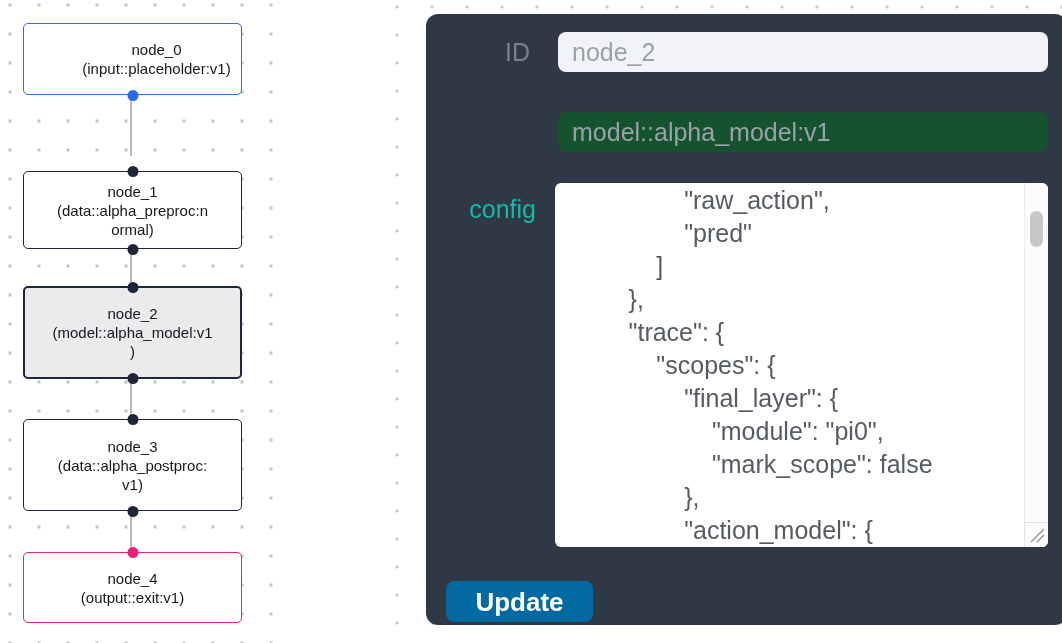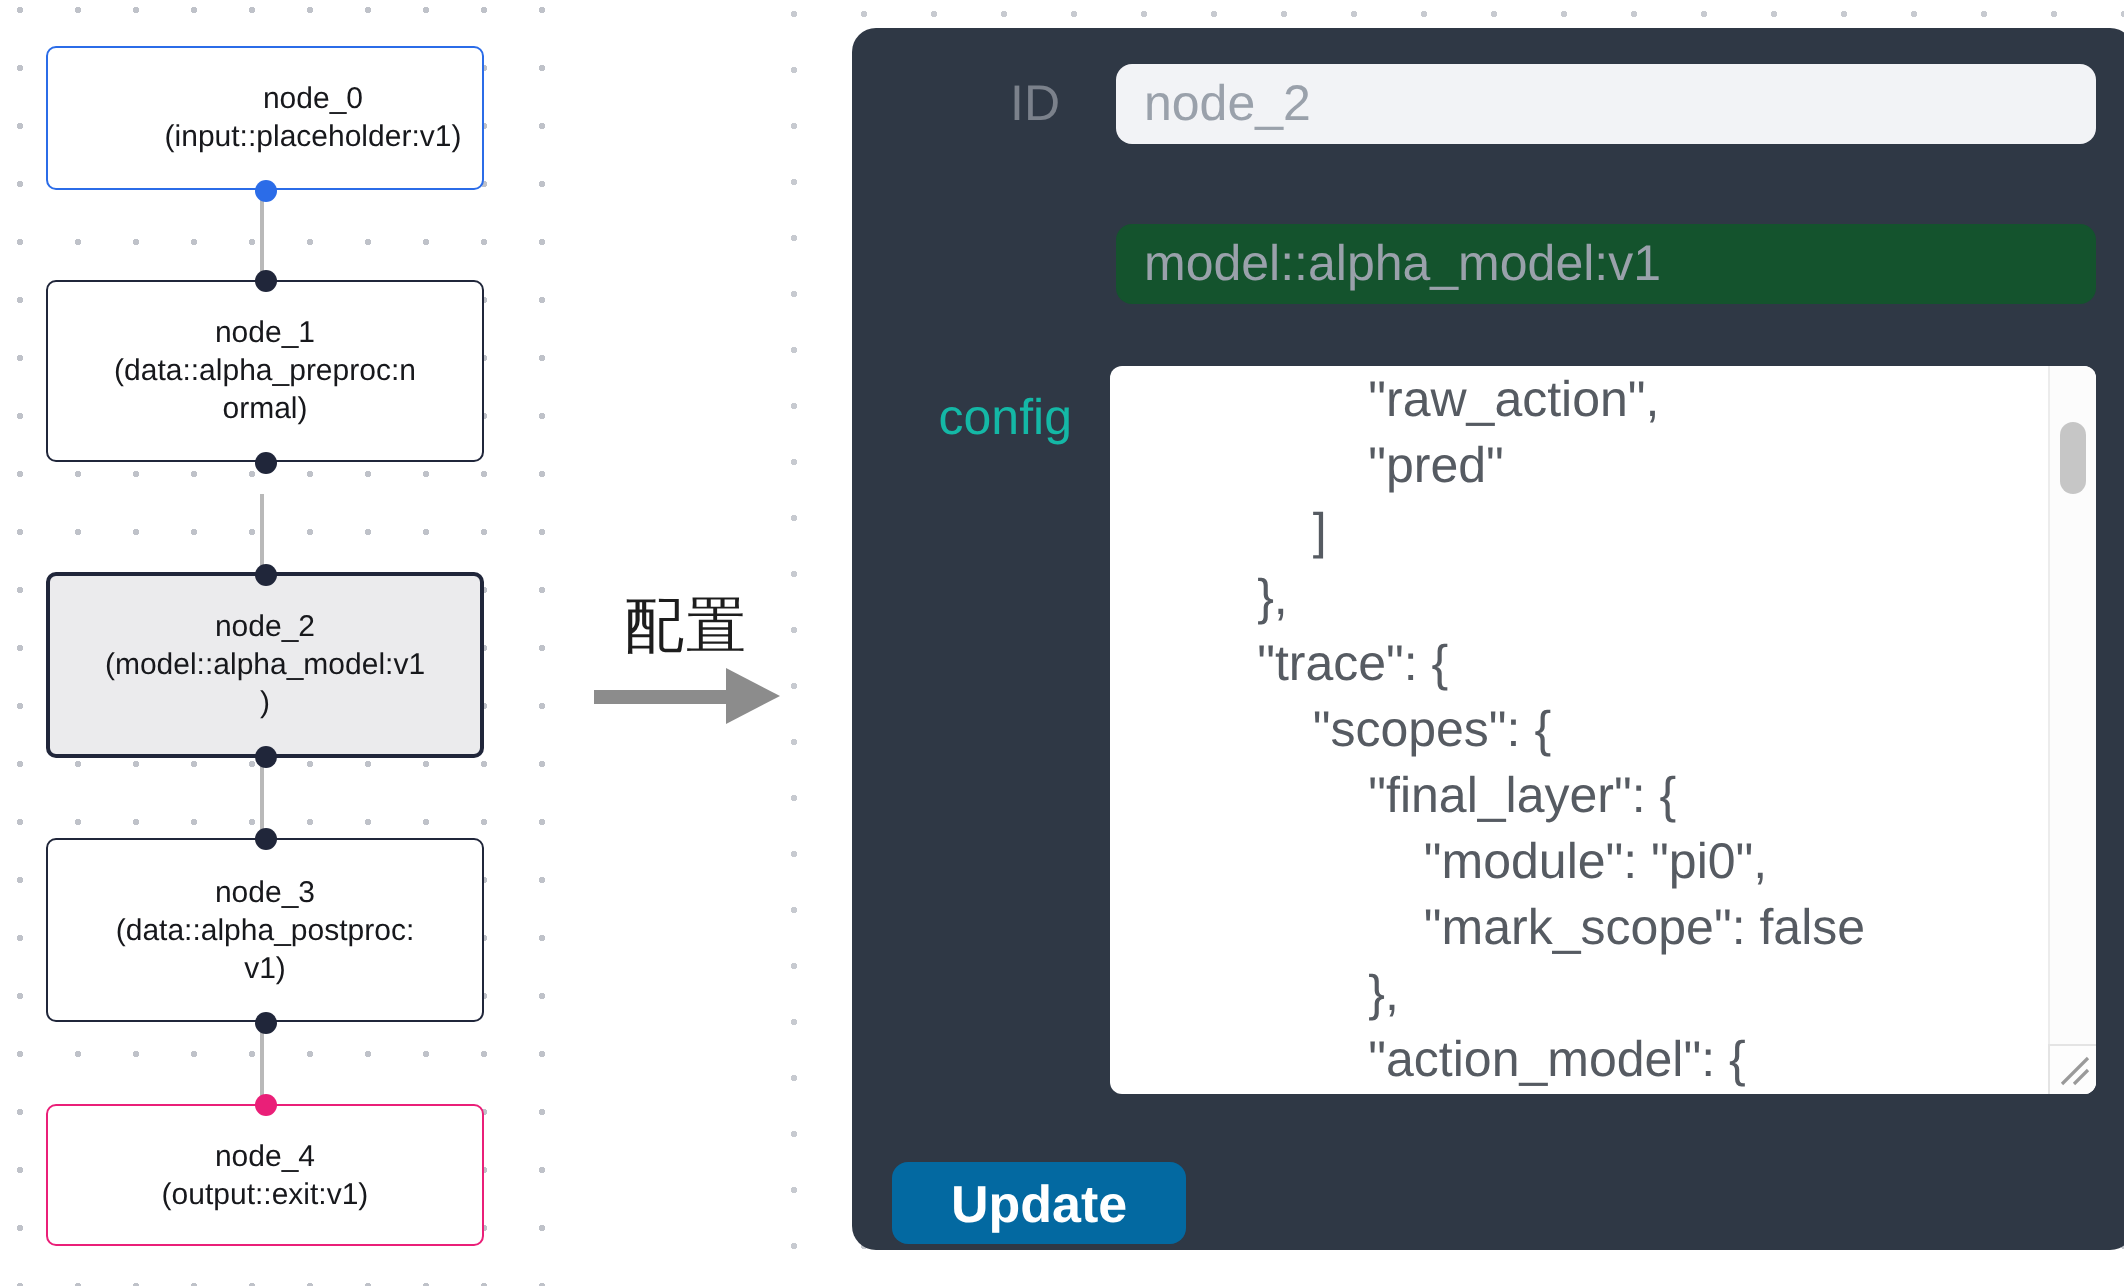--- a/index.html
+++ b/index.html
@@ -95,21 +95,21 @@
     <div class="edge" style="top: 247px; height: 39px; background: rgb(185, 185, 185);"></div>
     <div class="edge" style="top: 379px; height: 40px; background: rgb(185, 185, 185);"></div>
     <div class="edge" style="top: 511px; height: 41px; background: rgb(185, 185, 185);"></div>
 
     <div class="node" style="top: 23px; height: 72px; border-color: rgb(43, 108, 232); background: rgb(255, 255, 255); padding-left: 48px;">
       <span>node_0
 (input::placeholder:v1)</span>
       <span class="port bottom" style="background: rgb(43, 108, 232);"></span>
     </div>
 
-    <div class="node" style="top: 140px; height: 91px; border-color: rgb(32, 38, 58); background: rgb(255, 255, 255);">
+    <div class="node" style="top: 171px; height: 78px; border-color: rgb(32, 38, 58); background: rgb(255, 255, 255);">
       <span class="port top" style="background: rgb(32, 38, 58);"></span>
       <span>node_1
 (data::alpha_preproc:n
 ormal)</span>
       <span class="port bottom" style="background: rgb(32, 38, 58);"></span>
     </div>
 
     <div class="node selected" style="top: 286px; height: 93px; border-color: rgb(32, 38, 58); background: rgb(235, 235, 237);">
       <span class="port top" style="background: rgb(32, 38, 58);"></span>
       <span>node_2
@@ -126,27 +126,20 @@
       <span class="port bottom" style="background: rgb(32, 38, 58);"></span>
     </div>
 
     <div class="node" style="top: 552px; height: 71px; border-color: rgb(234, 31, 120); background: rgb(255, 255, 255);">
       <span class="port top" style="background: rgb(234, 31, 120);"></span>
       <span>node_4
 (output::exit:v1)</span>
     </div>
   </div>
 
-  <div class="annotation">
-    <div class="annotation-label" style="color: rgb(29, 29, 29);">配置</div>
-    <svg class="annotation-arrow" width="100" height="34" viewBox="0 0 100 34">
-      <rect x="4" y="14" width="68" height="7" fill="#8c8c8c"></rect>
-      <polygon points="70,3 70,31 97,17" fill="#8c8c8c"></polygon>
-    </svg>
-  </div>
 
   <div class="config-canvas">
     <div class="panel" style="background: rgb(47, 56, 69);">
 
       <div class="field-label lbl-id" style="color: rgb(123, 129, 139);">ID</div>
       <input class="field-input inp-id" type="text" readonly="" value="node_2" style="background: rgb(242, 243, 246); color: rgb(154, 161, 171);">
 
       <input class="field-input inp-type" type="text" readonly="" value="model::alpha_model:v1" style="background: #14532d; color: rgb(154, 161, 171);">
 
       <div class="field-label lbl-config" style="color: #14b8a6;">config</div>

